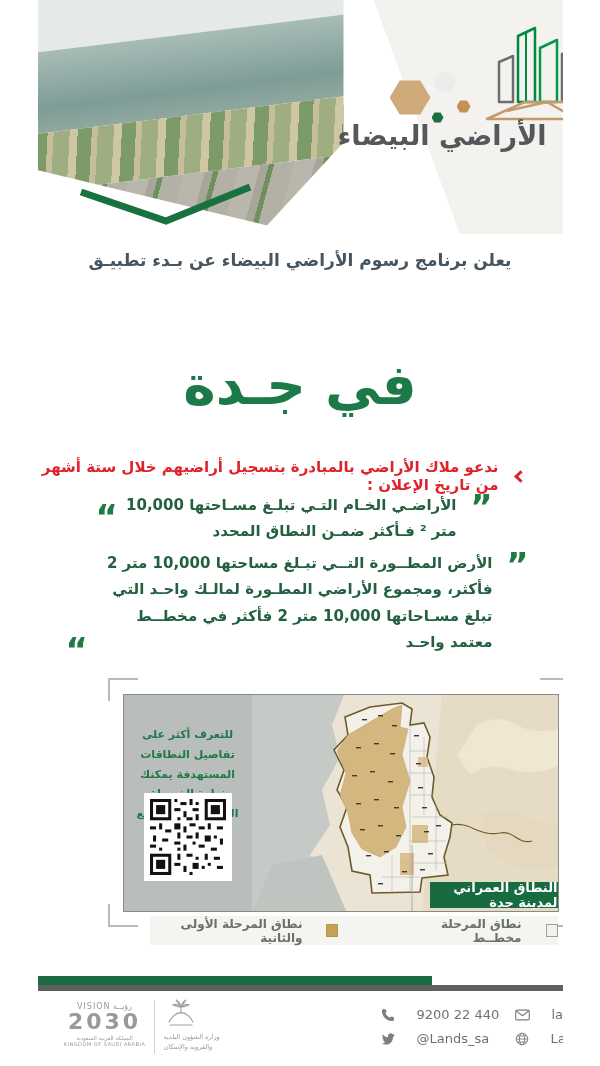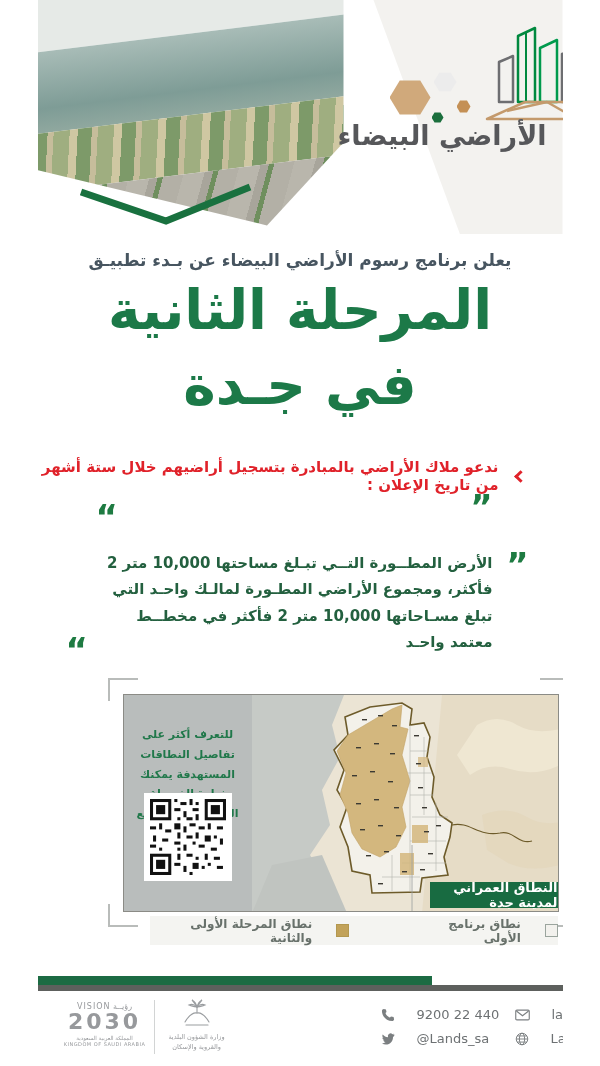--- a/index.html
+++ b/index.html
@@ -83,21 +83,21 @@
   .bar-green{position:absolute;left:0;top:976px;width:394px;height:9px;background:#1c6b43;}
   .bar-gray{position:absolute;left:0;top:985px;width:600px;height:6px;background:#5d605d;}
 
   
   .vision{position:absolute;left:24px;top:1002px;width:86px;text-align:center;color:#97999c;}
   .vision-row1{font-size:8px;letter-spacing:1px;direction:rtl;}
   .vision-year{font-size:22px;font-weight:800;letter-spacing:3px;line-height:1;}
   .vision-cap-ar{font-size:5.5px;direction:rtl;margin-top:2px;}
   .vision-cap-en{font-size:5px;letter-spacing:.5px;}
   .footer-divider{position:absolute;left:116px;top:1000px;width:1px;height:54px;background:#d2d4d4;}
-  .ministry{position:absolute;left:126px;top:998px;width:66px;text-align:center;color:#97999c;}
+  .ministry{position:absolute;left:126px;top:998px;width:66px;text-align:left;color:#97999c;}
   .ministry-label{font-size:6.5px;direction:rtl;line-height:1.5;margin-top:1px;}
   .contacts{position:absolute;left:343px;top:1007px;display:grid;
             grid-template-columns:118px auto;column-gap:16px;row-gap:9px;
             font-size:13px;color:#6d7173;}
   .contact-cell{display:flex;align-items:center;gap:22px;white-space:nowrap;}
   .cicon{flex:0 0 auto;display:inline-flex;}
 </style>
 </head>
 <body>
 
@@ -129,30 +129,30 @@
       <path d="M41,10 L41,80" stroke="#00893f" stroke-width="2"></path>
       <path d="M55,26 L72,18 L72,80 L55,80 Z" stroke="#009a4d" stroke-width="2.5"></path>
       <path d="M77,32 L89,27 L89,80 L77,80 Z" stroke="#6d6e71" stroke-width="2.5"></path>
       <path d="M2,97 L40,80 L128,80 L110,97 Z" stroke="#c49a6c" stroke-width="2.5"></path>
       <path d="M22,89 L62,80 L92,97 L118,84" stroke="#c49a6c" stroke-width="2.5"></path>
     </g>
   </svg>
   <div class="brand-title">الأراضي البيضاء</div>
 
   <div class="intro">يعلن برنامج رسوم الأراضي البيضاء عن بـدء تطبيـق</div>
-  <div class="title-1">المرحلة الثانية</div>
   <div class="title-2">في جـدة</div>
 
   <div class="cta">
     <span class="cta-chevron"></span>
     <span>ندعو ملاك الأراضي بالمبادرة بتسجيل أراضيهم خلال ستة أشهر من تاريخ الإعلان :</span>
   </div>
 
   <div class="bullet bullet-1">
     <span class="q q-open">”</span>
+    <span>الأراضـي الخـام التـي تبلـغ مسـاحتها 10,000 متر ² فـأكثر ضمـن النطاق المحدد</span>
     <span class="q q-close-top">“</span>
   </div>
   <div class="bullet bullet-2">
     <span class="q q-open">”</span>
     <span>الأرض المطــورة التــي تبـلغ مساحتها 10,000 متر 2 فأكثر، ومجموع الأراضي المطـورة لمالـك واحـد التي تبلغ مسـاحاتها 10,000 متر 2 فأكثر في مخطــط معتمد واحـد</span>
     <span class="q q-close-bottom">“</span>
   </div>
 
   <div class="corner c-tl"></div>
   <div class="corner c-tr"></div>
@@ -282,21 +282,21 @@
             <rect x="184" y="130" width="5" height="1.4"></rect>
         </g>
       </svg>
       <div class="map-badge">النطاق العمراني لمدينة جدة</div>
     </div>
   </div>
 
   <div class="legend">
     <div class="legend-item">
       <span class="swatch" style="background: rgb(242, 241, 237);"></span>
-      <span>نطاق برنامج الأولى</span>
+      <span>نطاق المرحلة مخطــط</span>
     </div>
     <div class="legend-item">
       <span class="swatch" style="border-color: rgb(179, 152, 79); background: rgb(194, 162, 89);"></span>
       <span>نطاق المرحلة الأولى والثانية</span>
     </div>
   </div>
 
   <div class="bar-green"></div>
   <div class="bar-gray"></div>
 

